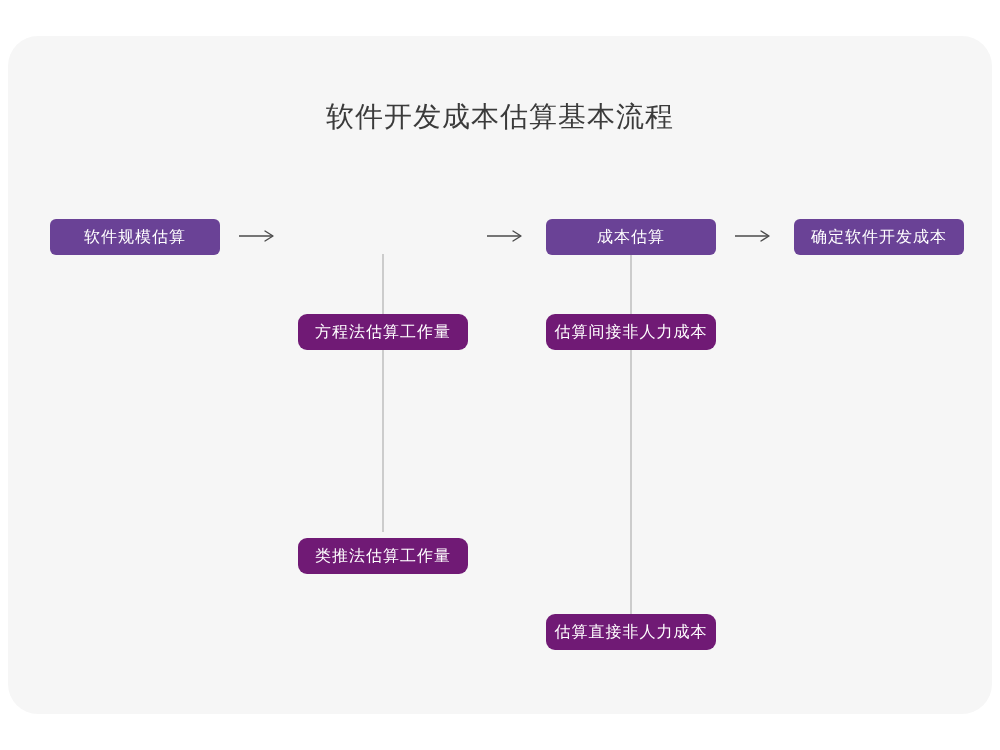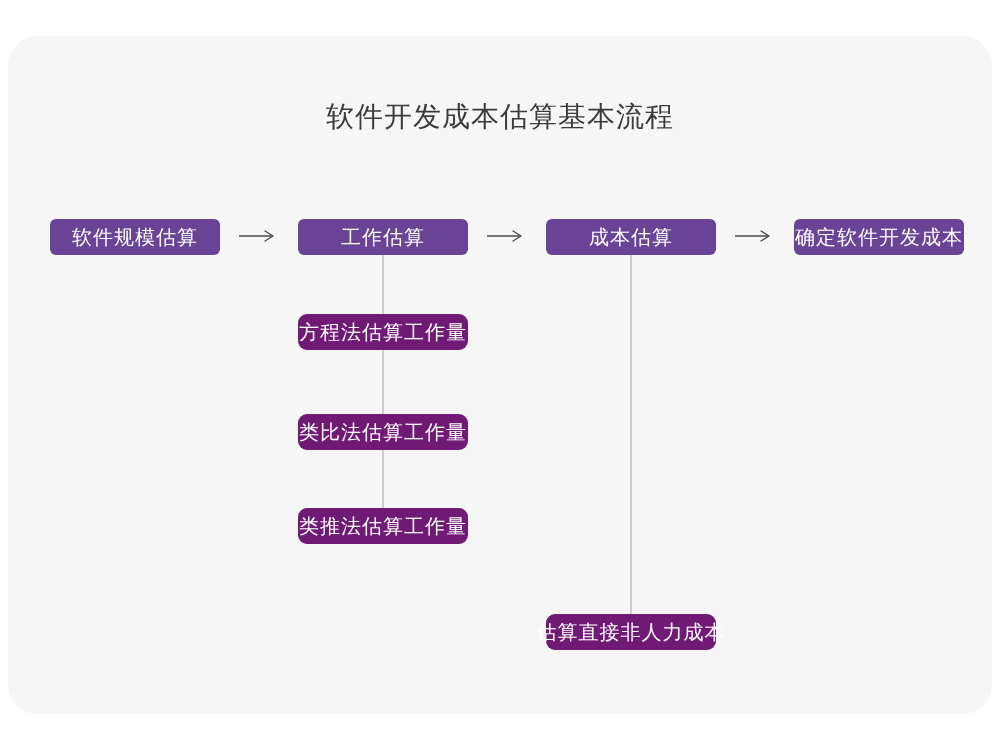--- a/index.html
+++ b/index.html
@@ -29,21 +29,21 @@
     font-size: 28px;
     letter-spacing: 1px;
     color: #3b3b3b;
   }
   .node {
     position: absolute;
     width: 170px; height: 36px;
     display: flex;
     align-items: center;
     justify-content: center;
-    font-size: 20px;
+    font-size: 16px;
     color: #ffffff;
     white-space: nowrap;
     letter-spacing: 1px;
   }
   .node.purple {
     background: #6a4296;
     border-radius: 6px;
   }
   .node.gray {
     background: #701a75;
@@ -70,36 +70,35 @@
     <div class="vline" style="left: 374px; top: 218px; height: 278px;"></div>
     <div class="vline" style="left: 622px; top: 218px; height: 378px;"></div>
 
     <div class="node purple" style="left: 42px; top: 183px;">软件规模估算</div>
 
     <svg class="arrow" style="left: 230px; top: 193px;" viewBox="0 0 38 14">
       <line x1="1" y1="7" x2="34" y2="7" stroke="#4a4a4a" stroke-width="1.4"></line>
       <path d="M27 2 L35 7 L27 12" fill="none" stroke="#4a4a4a" stroke-width="1.4" stroke-linecap="round" stroke-linejoin="round"></path>
     </svg>
 
-    <div class="node purple" style="left: 290px; top: 183px;">工作估算</div>
 
     <svg class="arrow" style="left: 478px; top: 193px;" viewBox="0 0 38 14">
       <line x1="1" y1="7" x2="34" y2="7" stroke="#4a4a4a" stroke-width="1.4"></line>
       <path d="M27 2 L35 7 L27 12" fill="none" stroke="#4a4a4a" stroke-width="1.4" stroke-linecap="round" stroke-linejoin="round"></path>
     </svg>
 
     <div class="node purple" style="left: 538px; top: 183px;">成本估算</div>
 
     <svg class="arrow" style="left: 726px; top: 193px;" viewBox="0 0 38 14">
       <line x1="1" y1="7" x2="34" y2="7" stroke="#4a4a4a" stroke-width="1.4"></line>
       <path d="M27 2 L35 7 L27 12" fill="none" stroke="#4a4a4a" stroke-width="1.4" stroke-linecap="round" stroke-linejoin="round"></path>
     </svg>
 
     <div class="node purple" style="left: 786px; top: 183px;">确定软件开发成本</div>
 
     <div class="node gray" style="left: 290px; top: 278px;">方程法估算工作量</div>
-    <div class="node gray" style="left: 290px; top: 378px;">类比法估算工作量</div>
-    <div class="node gray" style="left: 290px; top: 472px;">类推法估算工作量</div>
+    <div class="node gray" style="left: 290px; top: 502px;">类推法估算工作量</div>
 
+    <div class="node gray" style="left: 538px; top: 278px;">估算间接非人力成本</div>
     <div class="node gray" style="left: 538px; top: 578px;">估算直接非人力成本</div>
 
   </div>
 </div>
 
 </body></html>

